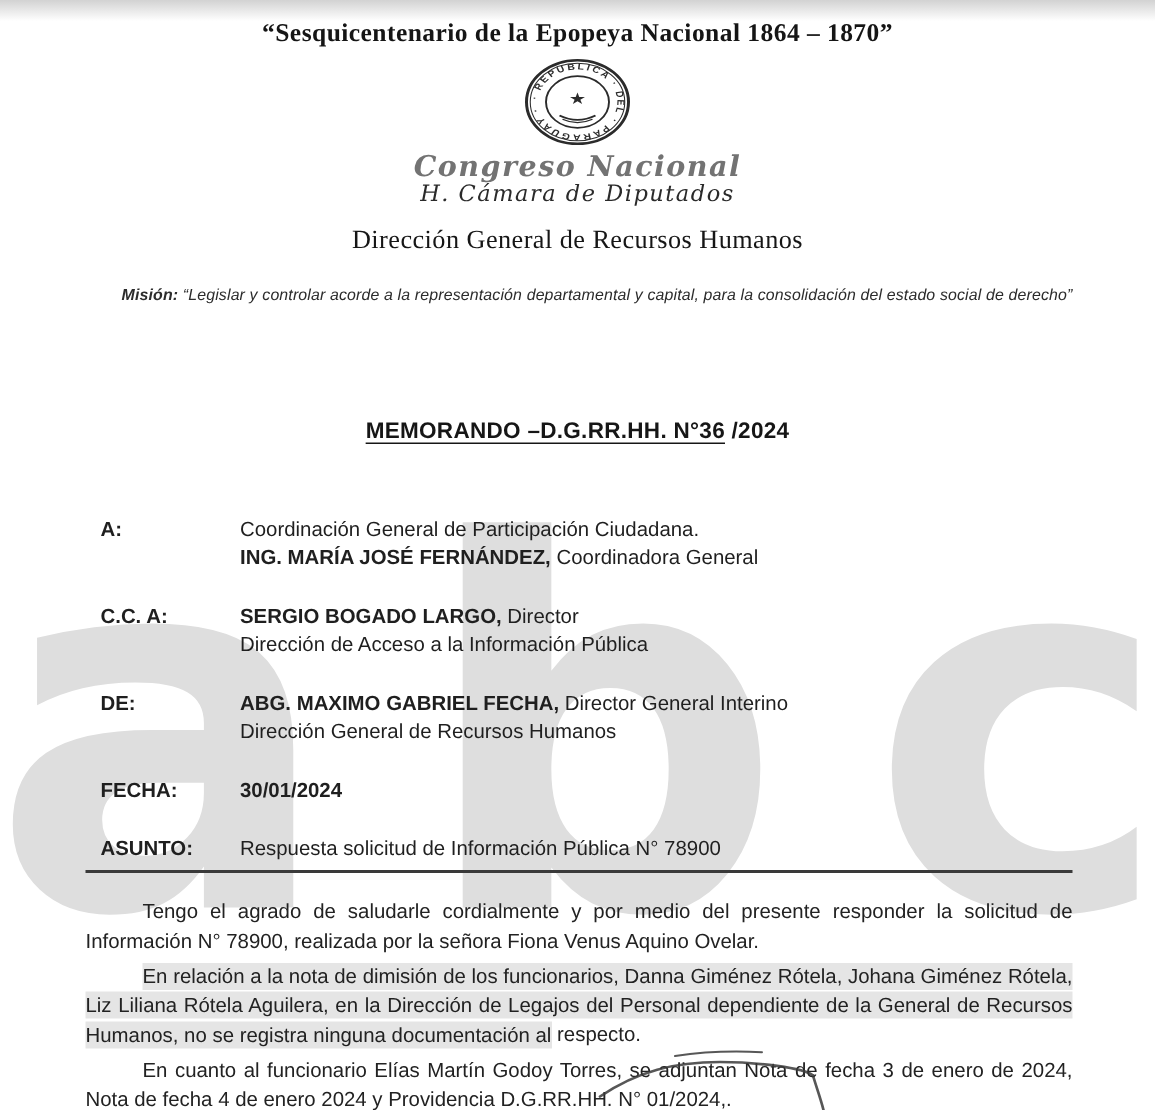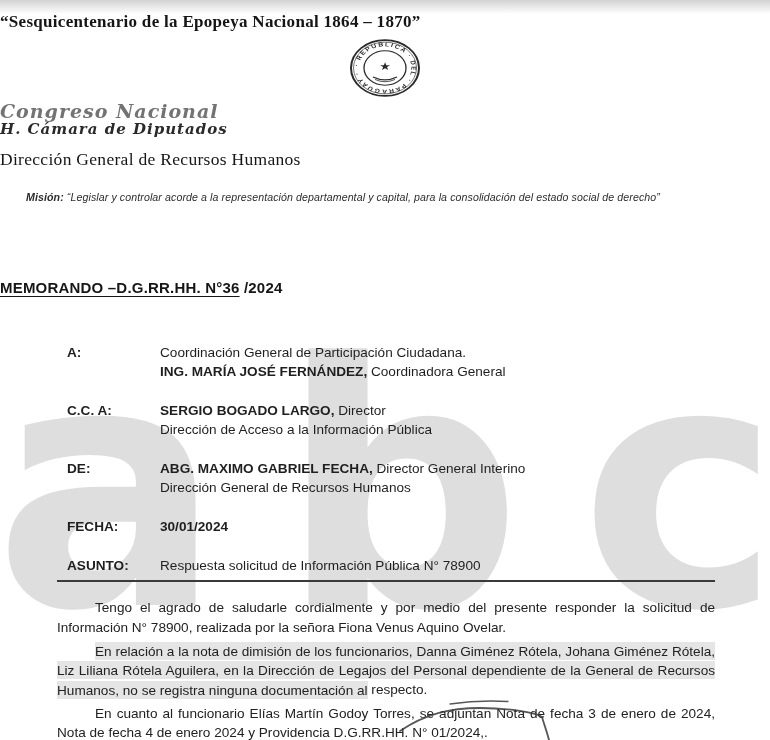--- a/index.html
+++ b/index.html
@@ -9,32 +9,32 @@
   }
   .top-fade{position:absolute;top:0;left:0;width:770px;height:14px;
     background:linear-gradient(#d2d2d2,#ffffff);z-index:2;pointer-events:none;}
   .watermark{
     position:absolute;top:318px;left:-6px;width:782px;z-index:0;
     font-family:"DejaVu Sans",sans-serif;font-weight:bold;
     font-size:338px;line-height:340px;color:#dedede;letter-spacing:58px;
     text-align:center;user-select:none;white-space:nowrap;
   }
   .content{position:relative;z-index:1;}
-  .center{}
+  .center{text-align:center;}
   .header-quote{
     padding-top:12px;font-family:"Liberation Serif",serif;font-weight:bold;
     font-size:17px;letter-spacing:0.3px;color:#151515;
   }
   .seal-wrap{margin:5px auto 0;width:80px;height:62px;}
   .script1{
     font-family:"DejaVu Serif",serif;font-style:italic;font-weight:bold;
     font-size:19px;color:#737373;letter-spacing:1px;line-height:20px;margin-top:2px;
   }
   .script2{
-    font-family:"DejaVu Serif",serif;font-style:italic;font-weight:bold;
+    font-family:"DejaVu Serif",serif;font-style:italic;font-weight:normal;
     font-size:15px;color:#2a2a2a;letter-spacing:1px;line-height:17px;
   }
   .department{
     margin-top:11px;font-family:"Liberation Serif",serif;font-size:17.5px;
     color:#161616;letter-spacing:0.3px;
   }
   .mission{
     margin-top:21px;font-style:italic;font-size:10.6px;color:#2c2c2c;letter-spacing:0.1px;padding-left:26px;
   }
   .mission .mlabel{font-weight:bold;font-style:italic;}

